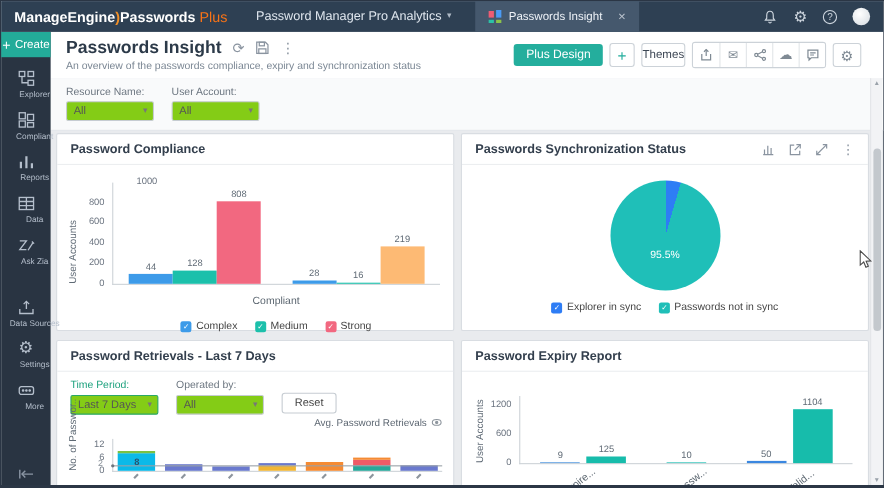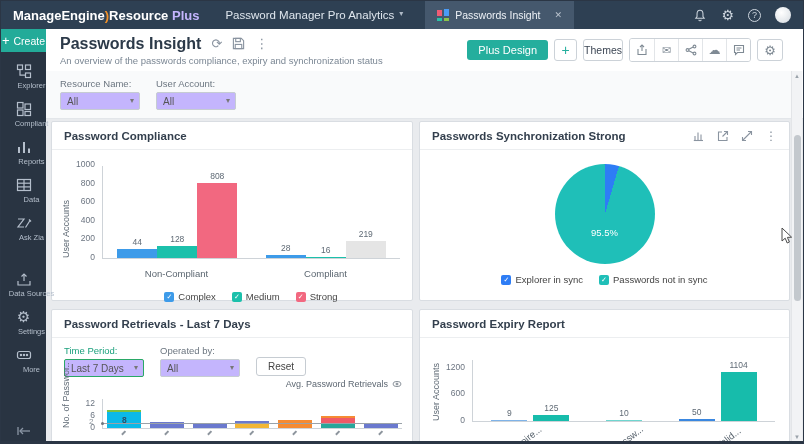--- a/index.html
+++ b/index.html
@@ -7,21 +7,21 @@
   body {
     font-family:"Liberation Sans",sans-serif;
     background:#e9ebee; position:relative;
     border:1px solid #2b3645; border-bottom:3px solid #2b3645;
   }
   
   .topbar { position:absolute; left:0; top:0; width:100%; height:28px; background:#2e4053; display:flex; align-items:center; z-index:5; }
   .brand { margin-left:12px; font-size:13px; color:#fff; white-space:nowrap; }
   .brand b { font-weight:bold; }
   .brand .swoosh { color:#f29027; font-weight:bold; }
-  .brand .plus { font-weight:700; color:#c4b5fd; }
+  .brand .plus { font-weight:400; color:#f97316; }
   .workspace { margin-left:26px; font-size:11.5px; color:#dfe6ee; display:flex; align-items:flex-start; gap:5px; cursor:default; }
   .workspace .caret { font-size:8px; color:#aeb9c6; }
   .tab { margin-left:22px; height:28px; background:#45586d; display:flex; align-items:center; gap:6px; padding:0 12px; }
   .tab-label { font-size:10.5px; color:#eef2f7; }
   .tab-close { font-size:9px; color:#b9c2cd; margin-left:8px; }
   .top-icons { margin-left:auto; display:flex; align-items:center; gap:14px; margin-right:12px; }
   .glyph { color:#cdd5de; }
   .help-circle { width:13px; height:13px; border:1px solid #cdd5de; border-radius:50%; color:#cdd5de; font-size:9px; display:flex; align-items:center; justify-content:center; }
   .avatar { width:16px; height:16px; border-radius:50%; background:radial-gradient(circle at 40% 35%, #ffffff, #d4dae0); }
   
@@ -46,21 +46,21 @@
   .btn-sq { width:23px; height:22px; border:1px solid #ccd2d8; border-radius:3px; background:#fff; color:#24ae9d; font-size:14px; display:flex; align-items:center; justify-content:center; cursor:pointer; }
   .btn-themes { border:1px solid #ccd2d8; border-radius:3px; background:#fff; font-size:10.5px; color:#3c4654; padding:4px 0; cursor:pointer; }
   .btn-group { display:flex; border:1px solid #ccd2d8; border-radius:3px; overflow:hidden; }
   .btn-group .gbtn { width:24px; height:22px; background:#fff; display:flex; align-items:center; justify-content:center; border-left:1px solid #e2e5e8; cursor:pointer; color:#7f8a94; }
   .btn-group .gbtn:first-child { border-left:none; }
   .gbtn svg { stroke:#7f8a94; fill:none; stroke-width:1.1; }
   .btn-gearbox { width:26px; height:22px; border:1px solid #ccd2d8; border-radius:3px; background:#fff; color:#7f8a94; font-size:13px; display:flex; align-items:center; justify-content:center; cursor:pointer; }
   
   .filter-bar { position:absolute; left:45px; top:70px; right:0; height:48px; background:#f9fafb; border-bottom:1px solid #e3e6ea; display:flex; gap:16px; padding:7px 0 0 14px; z-index:2; }
   .field .flabel { font-size:9.5px; color:#6c7680; margin-bottom:3px; }
-  .sel { position:relative; width:80px; height:18px; border:1px solid #c6ccd2; background:#c4b5fd; border-radius:2px; font-size:10px; color:#555; padding:3px 2px 0 6px; cursor:pointer; }
+  .sel { position:relative; width:80px; height:18px; border:1px solid #c6ccd2; background:#84cc16; border-radius:2px; font-size:10px; color:#555; padding:3px 2px 0 6px; cursor:pointer; }
   .sel::after { content:"▾"; position:absolute; right:5px; top:3px; font-size:8px; color:#777; }
   .sel.green { border-color:#2aa866; }
   
   .dash { position:absolute; left:45px; top:118px; right:0; bottom:0; overflow:hidden; }
   .panel { position:absolute; background:#fff; border:1px solid #d9dde2; border-radius:2px; }
   .panel-h { height:28px; display:flex; align-items:center; padding:0 12px; border-bottom:1px solid #eceef0; }
   .panel-title { font-size:11.5px; font-weight:bold; color:#333f4d; }
   .panel-icons { margin-left:auto; display:flex; align-items:center; gap:12px; color:#8a94a0; }
   .panel-icons svg { stroke:#8a94a0; fill:none; stroke-width:1.1; }
   .kebab { font-size:12px; color:#8a94a0; }
@@ -116,21 +116,21 @@
   .scrollbar { position:absolute; right:1px; top:70px; width:11px; height:371px; background:#f2f3f5; border-left:1px solid #e3e5e8; z-index:6; }
   .sb-arrow { position:absolute; left:0; width:100%; text-align:center; font-size:6px; color:#9aa2aa; }
   .sb-thumb { position:absolute; top:64px; left:2px; width:7px; height:166px; background:#c3c8cd; border-radius:4px; }
   
   .cursor { position:absolute; left:780px; top:226px; z-index:9; }
 </style>
 </head>
 <body>
 
 <div class="topbar">
-  <div class="brand"><b>ManageEngine</b><span class="swoosh">)</span><b>Resource</b> <span class="plus">Plus</span></div>
+  <div class="brand"><b>ManageEngine</b><span class="swoosh">)</span><b>Passwords</b> <span class="plus">Plus</span></div>
   <div class="workspace">
     <span>Password Manager Pro Analytics</span>
     <span class="caret">▾</span>
   </div>
   <div class="tab">
     <svg width="12" height="12" viewBox="0 0 12 12">
       <rect x="0" y="1" width="5" height="6" fill="#ee5c74"></rect>
       <rect x="7" y="0" width="5" height="7" fill="#4b9bf5"></rect>
       <rect x="0" y="9" width="5" height="3" fill="#2bc2a7"></rect>
       <rect x="7" y="9" width="5" height="3" fill="#8bc34a"></rect>
@@ -300,48 +300,47 @@
       <span class="panel-title">Password Compliance</span>
     </div>
     <div class="chart" id="comp-chart">
       <div class="plot">
         <div class="ylab">User Accounts</div>
       <span class="ytick" style="bottom: -4px;">0</span>
           <span class="ytick" style="bottom: 14.6px;">200</span>
           <span class="ytick" style="bottom: 33.2px;">400</span>
           <span class="ytick" style="bottom: 51.8px;">600</span>
           <span class="ytick" style="bottom: 70.4px;">800</span>
-          <span class="ytick" style="bottom: 89px;">1000</span>
+          <span class="ytick" style="bottom: 89px; margin-left: 48px;">1000</span>
           <div class="groups">
             <div class="group">
               <div class="bar" style="height: 9.207px; background: rgb(61, 155, 233);">
                 <span class="val">44</span>
               </div>
               <div class="bar" style="height: 11.904px; background: rgb(28, 192, 171);">
                 <span class="val">128</span>
               </div>
               <div class="bar" style="height: 75.144px; background: rgb(242, 104, 128); padding-left: 40px;">
                 <span class="val">808</span>
               </div>
             </div>
             <div class="group">
               <div class="bar" style="height: 2.604px; background: rgb(61, 155, 233);">
                 <span class="val">28</span>
               </div>
               <div class="bar" style="height: 1.5px; background: rgb(28, 192, 171);">
                 <span class="val">16</span>
               </div>
-              <div class="bar" style="height: 17px; background: #e5e5e5;">
+              <div class="bar" style="height: 34px; background: #fdba74;">
                 <span class="val">219</span>
               </div>
             </div>
           </div>
         </div>
       <div class="xcats">
-          <div class="cell"><span class="xcat">Non-Compliant</span></div>
           <div class="cell"><span class="xcat">Compliant</span></div>
         </div>
       <div class="legend">
           <span class="lgitem">
             <span class="cb" style="background: rgb(61, 155, 233);"></span>
             <span class="lgtxt">Complex</span>
           </span>
           <span class="lgitem">
             <span class="cb" style="background: rgb(28, 192, 171);"></span>
             <span class="lgtxt">Medium</span>
@@ -349,21 +348,21 @@
           <span class="lgitem">
             <span class="cb" style="background: rgb(242, 104, 128);"></span>
             <span class="lgtxt">Strong</span>
           </span>
         </div>
     </div>
   </div>
 
   <div class="panel" style="left:373px; top:2px; width:371px; height:180px;">
     <div class="panel-h">
-      <span class="panel-title">Passwords Synchronization Strong</span>
+      <span class="panel-title">Passwords Synchronization Status</span>
       <div class="panel-icons">
         <svg width="12" height="12" viewBox="0 0 12 12">
             <path d="M2,10.5 V6"></path>
             <path d="M5,10.5 V2.5"></path>
             <path d="M8,10.5 V4.5"></path>
             <path d="M0.8,10.5 H10"></path>
           </svg>
         <svg width="12" height="12" viewBox="0 0 12 12">
             <path d="M5,2 H1.5 V10.5 H10 V7"></path>
             <path d="M7,1.5 H10.5 V5"></path>

